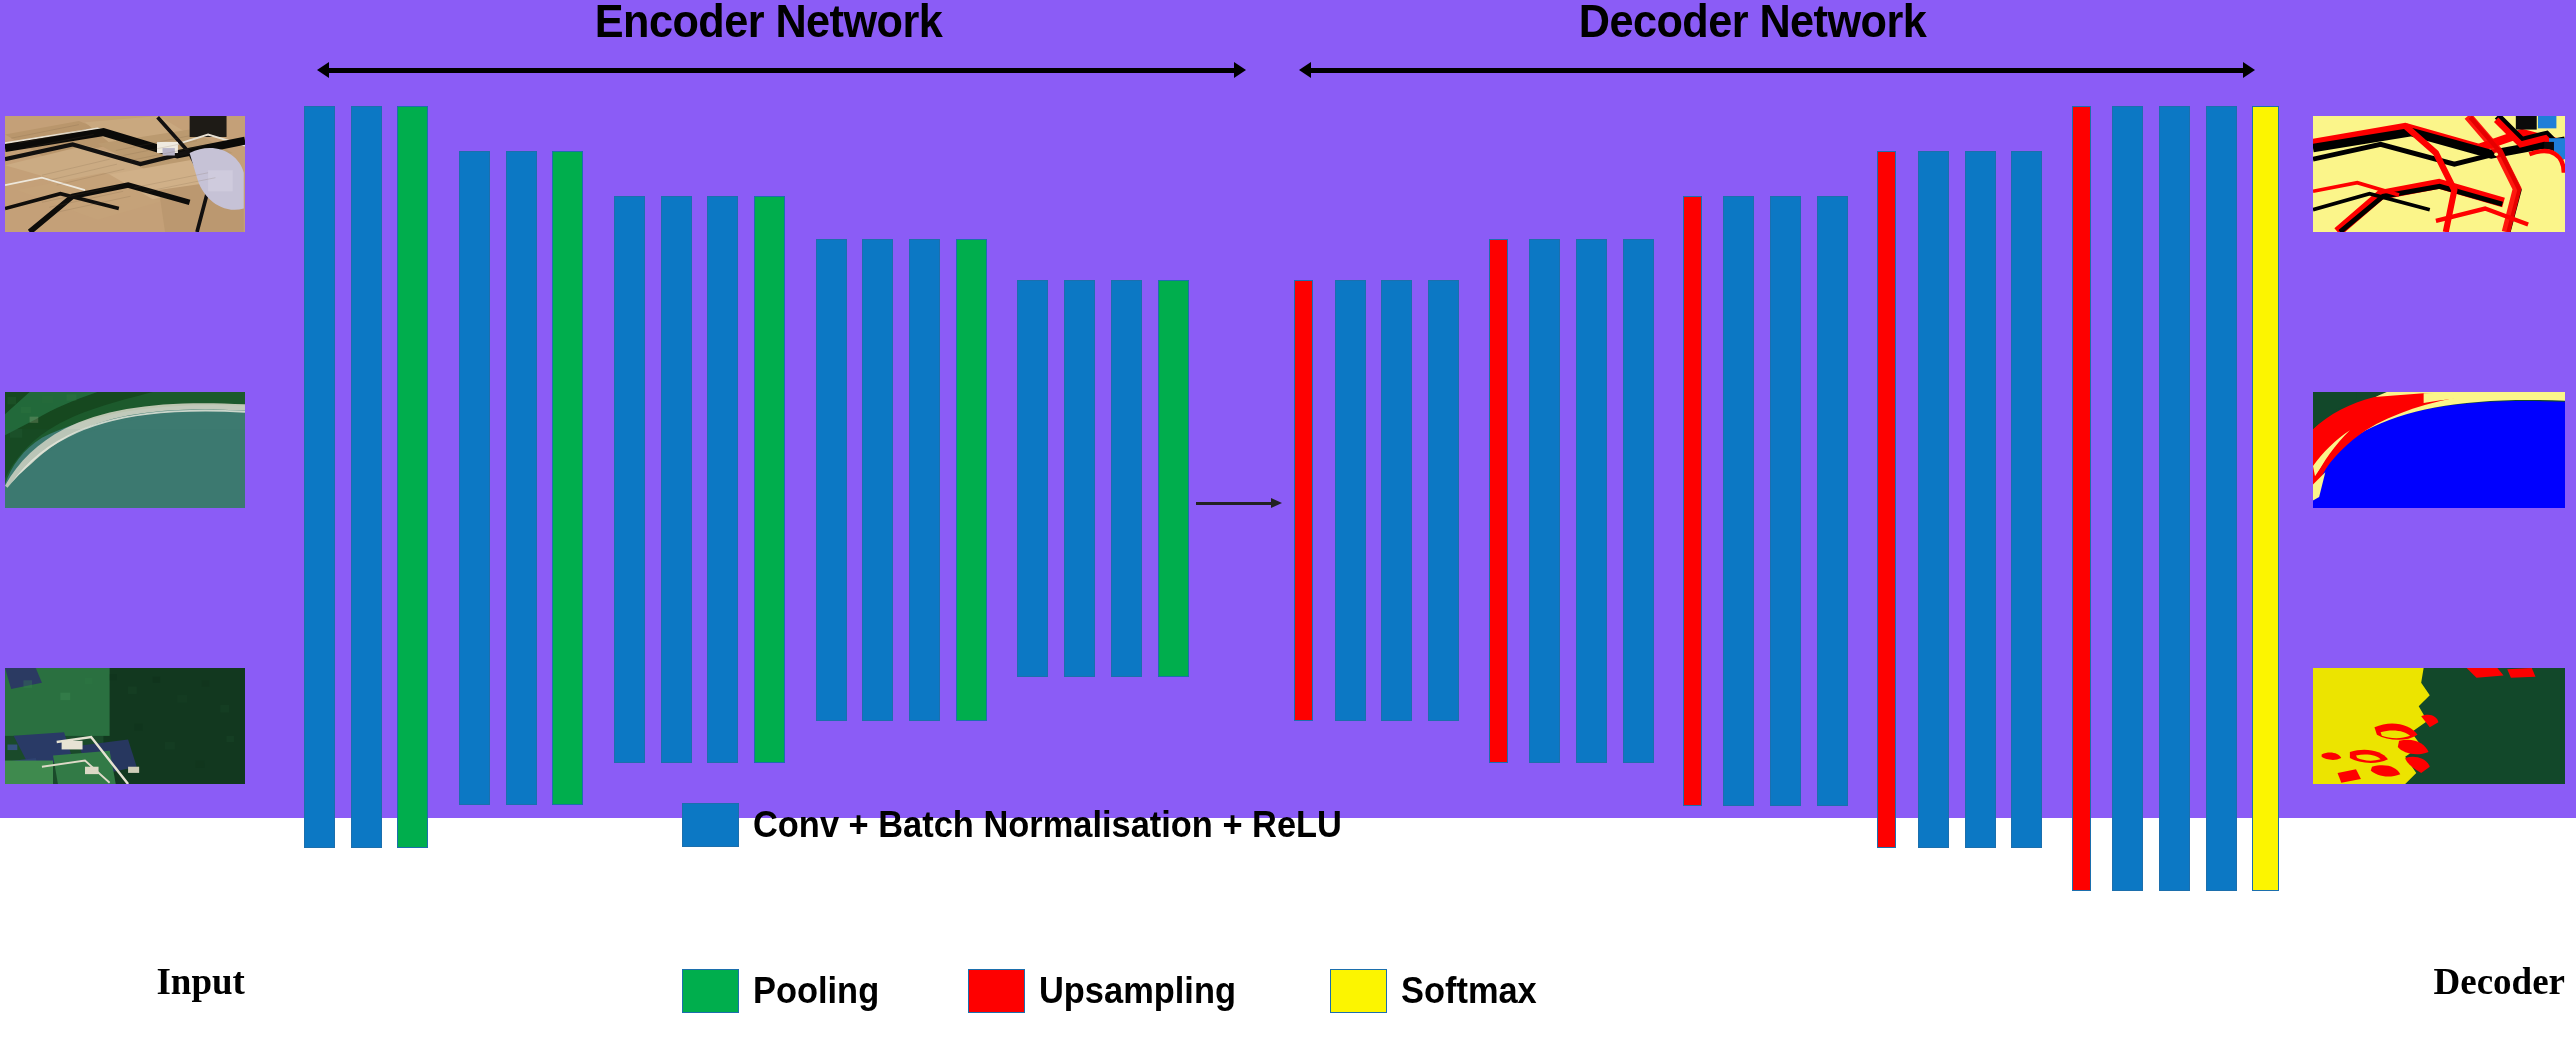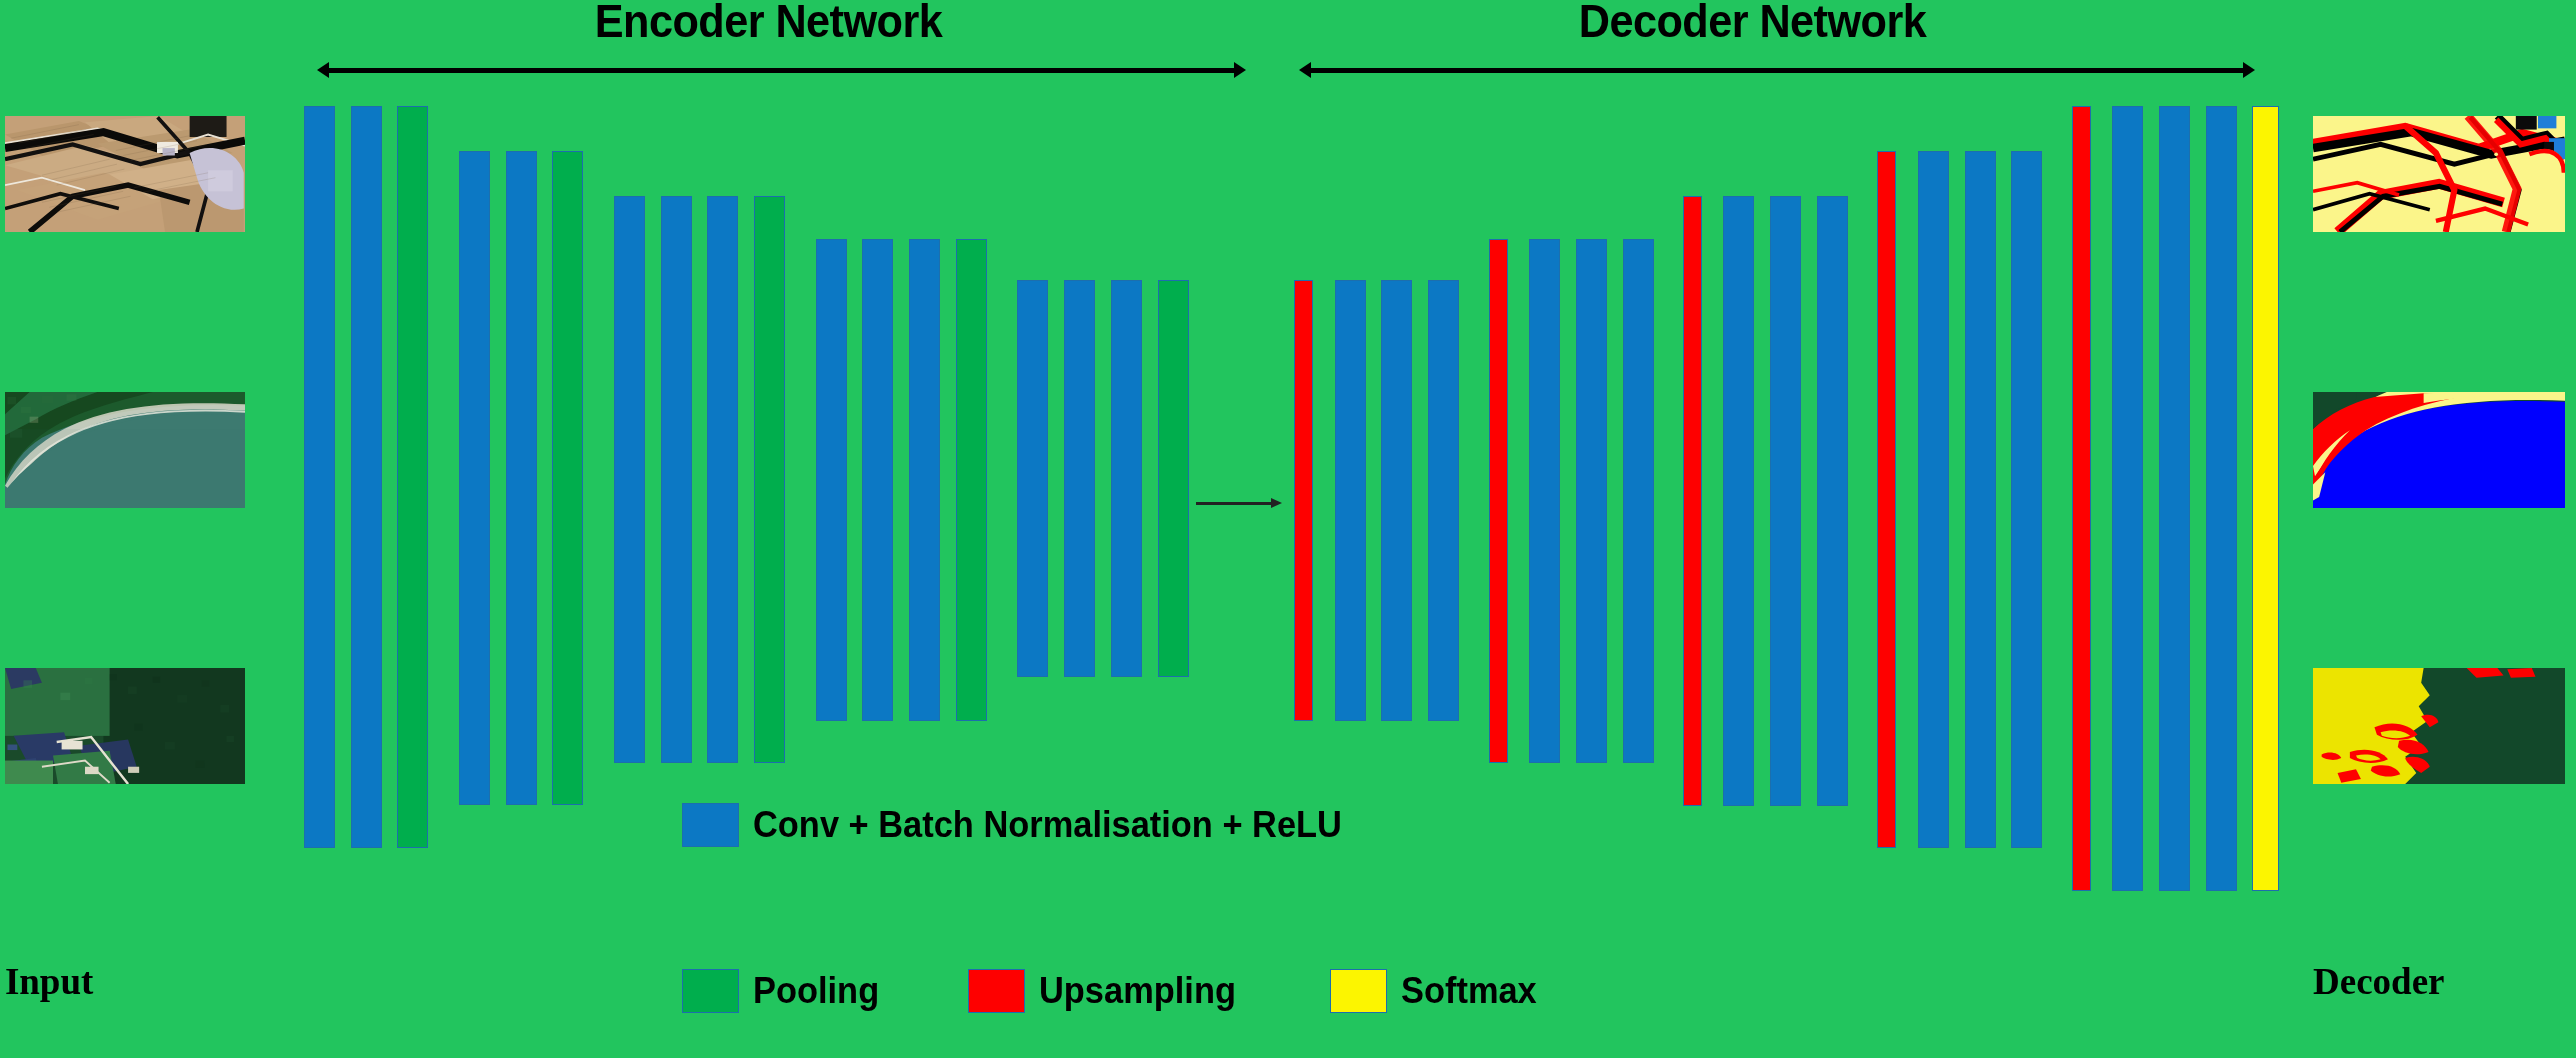--- a/index.html
+++ b/index.html
@@ -1,17 +1,17 @@
 <!DOCTYPE html>
 <html style="font-size:9.8px"><head>
 <meta charset="utf-8">
 <style>
   html,body{margin:0;padding:0;background:#ffffff;}
   body{width:2576px;height:1062px;font-family:"Liberation Serif",serif;overflow:hidden;}
-  #stage{position:relative;width:2576px;height:1058px;background:#22c55e;}
+  #stage{position:relative;width:2576px;height:818px;background:#8b5cf6;}
 
   
   .section-title{
     position:absolute;
     font-family:"Liberation Sans",sans-serif;
     font-weight:bold;
     font-size:47px;
     color:#000;
     letter-spacing:-0.6px;
     white-space:nowrap;
@@ -51,21 +51,21 @@
 
   
   .tile{position:absolute;overflow:hidden;}
 
   .io-label{
     position:absolute;
     font-family:"Liberation Serif",serif;
     font-weight:bold;
     font-size:37px;
     color:#000;
-    text-align:left;
+    text-align:right;
     white-space:nowrap;
   }
 
   
   .legend-row{position:absolute;display:flex;align-items:center;}
   .legend-item{display:flex;align-items:center;}
   .swatch{box-sizing:border-box;border:1.8px solid #1c6fad;}
   .swatch.conv{background:#0c78c4;}
   .swatch.pool{background:#00ae4d;}
   .swatch.ups{background:#fe0000;}

